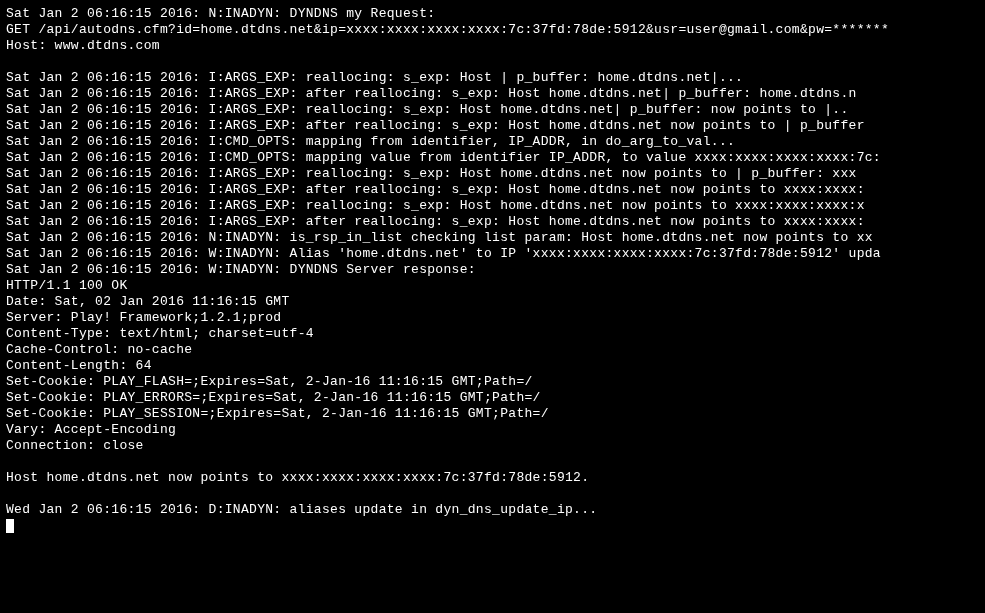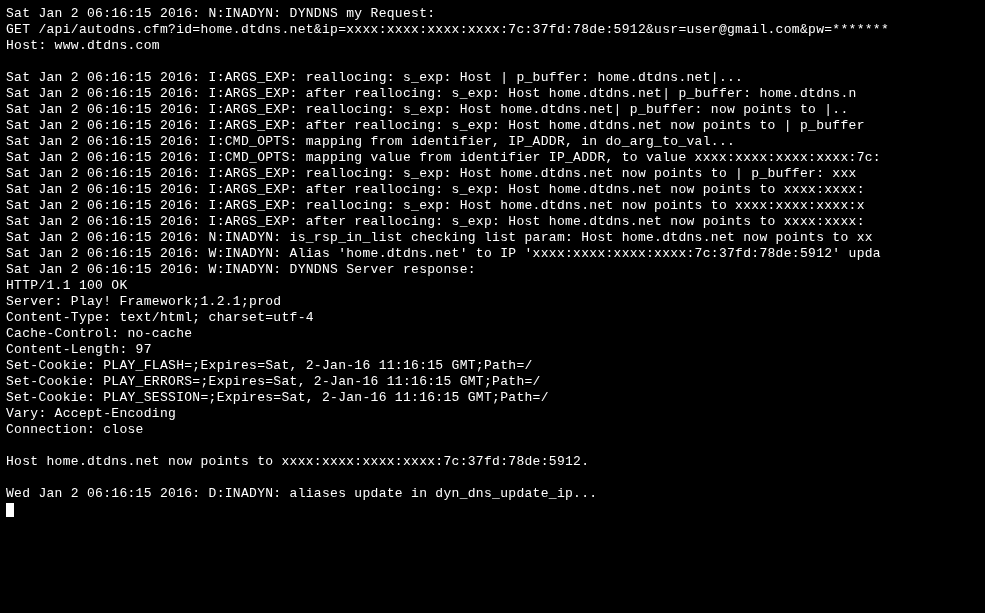--- a/index.html
+++ b/index.html
@@ -49,24 +49,25 @@
   <span class="line">Sat Jan  2 06:16:15 2016: I:CMD_OPTS: mapping from identifier, IP_ADDR, in do_arg_to_val...</span>
   <span class="line">Sat Jan  2 06:16:15 2016: I:CMD_OPTS: mapping value from identifier IP_ADDR, to value xxxx:xxxx:xxxx:xxxx:7c:</span>
   <span class="line">Sat Jan  2 06:16:15 2016: I:ARGS_EXP: reallocing:  s_exp:  Host home.dtdns.net now points to | p_buffer:  xxx</span>
   <span class="line">Sat Jan  2 06:16:15 2016: I:ARGS_EXP: after reallocing:  s_exp:  Host home.dtdns.net now points to xxxx:xxxx:</span>
   <span class="line">Sat Jan  2 06:16:15 2016: I:ARGS_EXP: reallocing:  s_exp:  Host home.dtdns.net now points to xxxx:xxxx:xxxx:x</span>
   <span class="line">Sat Jan  2 06:16:15 2016: I:ARGS_EXP: after reallocing:  s_exp:  Host home.dtdns.net now points to xxxx:xxxx:</span>
   <span class="line">Sat Jan  2 06:16:15 2016: N:INADYN: is_rsp_in_list checking list param:  Host home.dtdns.net now points to xx</span>
   <span class="line">Sat Jan  2 06:16:15 2016: W:INADYN: Alias 'home.dtdns.net' to IP 'xxxx:xxxx:xxxx:xxxx:7c:37fd:78de:5912' upda</span>
   <span class="line">Sat Jan  2 06:16:15 2016: W:INADYN: DYNDNS Server response:</span>
   <span class="line">HTTP/1.1 100 OK</span>
+  <span class="line">Date: Sat, 02 Jan 2016 11:16:15 GMT</span>
   <span class="line">Server: Play! Framework;1.2.1;prod</span>
   <span class="line">Content-Type: text/html; charset=utf-4</span>
   <span class="line">Cache-Control: no-cache</span>
-  <span class="line">Content-Length: 97</span>
+  <span class="line">Content-Length: 64</span>
   <span class="line">Set-Cookie: PLAY_FLASH=;Expires=Sat, 2-Jan-16 11:16:15 GMT;Path=/</span>
   <span class="line">Set-Cookie: PLAY_ERRORS=;Expires=Sat, 2-Jan-16 11:16:15 GMT;Path=/</span>
   <span class="line">Set-Cookie: PLAY_SESSION=;Expires=Sat, 2-Jan-16 11:16:15 GMT;Path=/</span>
   <span class="line">Vary: Accept-Encoding</span>
   <span class="line">Connection: close</span>
   <span class="line">&nbsp;</span>
   <span class="line">Host home.dtdns.net now points to xxxx:xxxx:xxxx:xxxx:7c:37fd:78de:5912.</span>
   <span class="line">&nbsp;</span>
   <span class="line">Wed Jan  2 06:16:15 2016: D:INADYN: aliases update in dyn_dns_update_ip...</span>
   <span class="line"><span class="cursor"></span></span>

